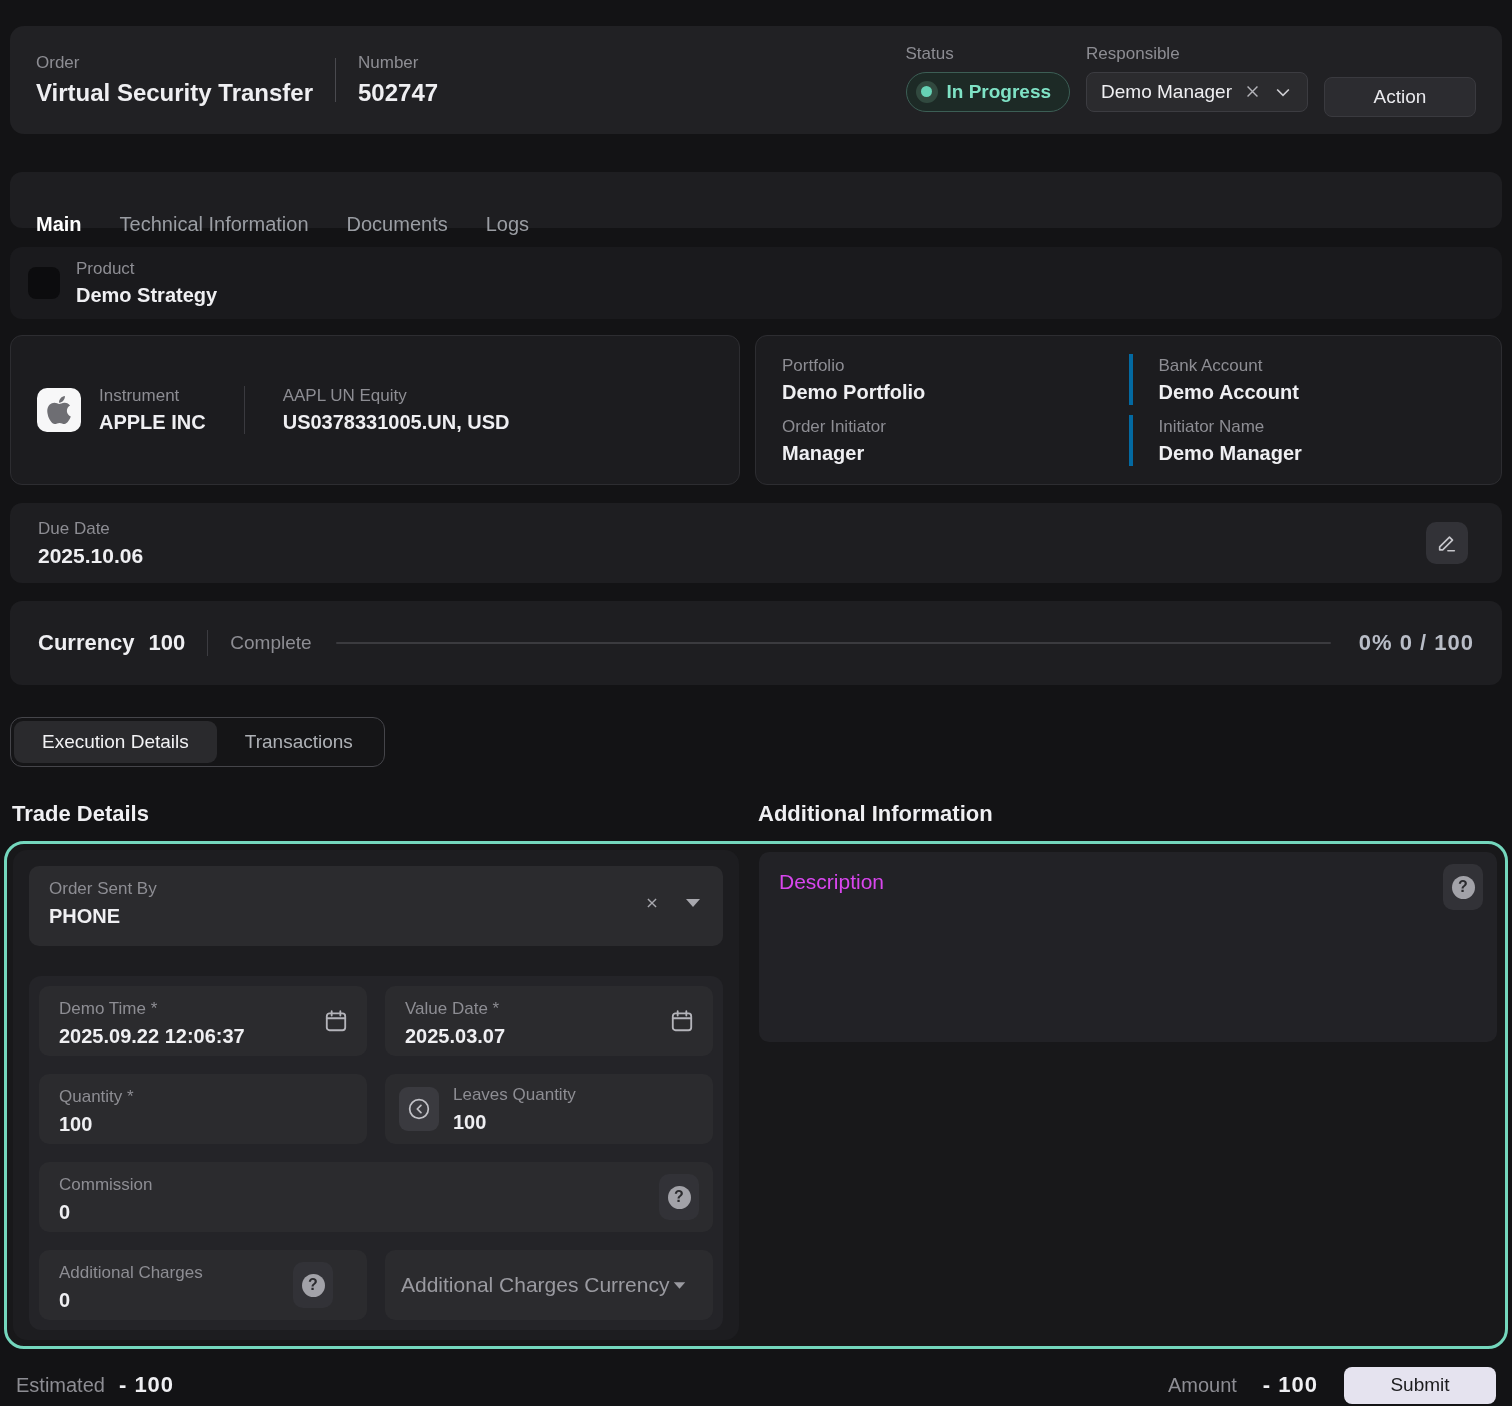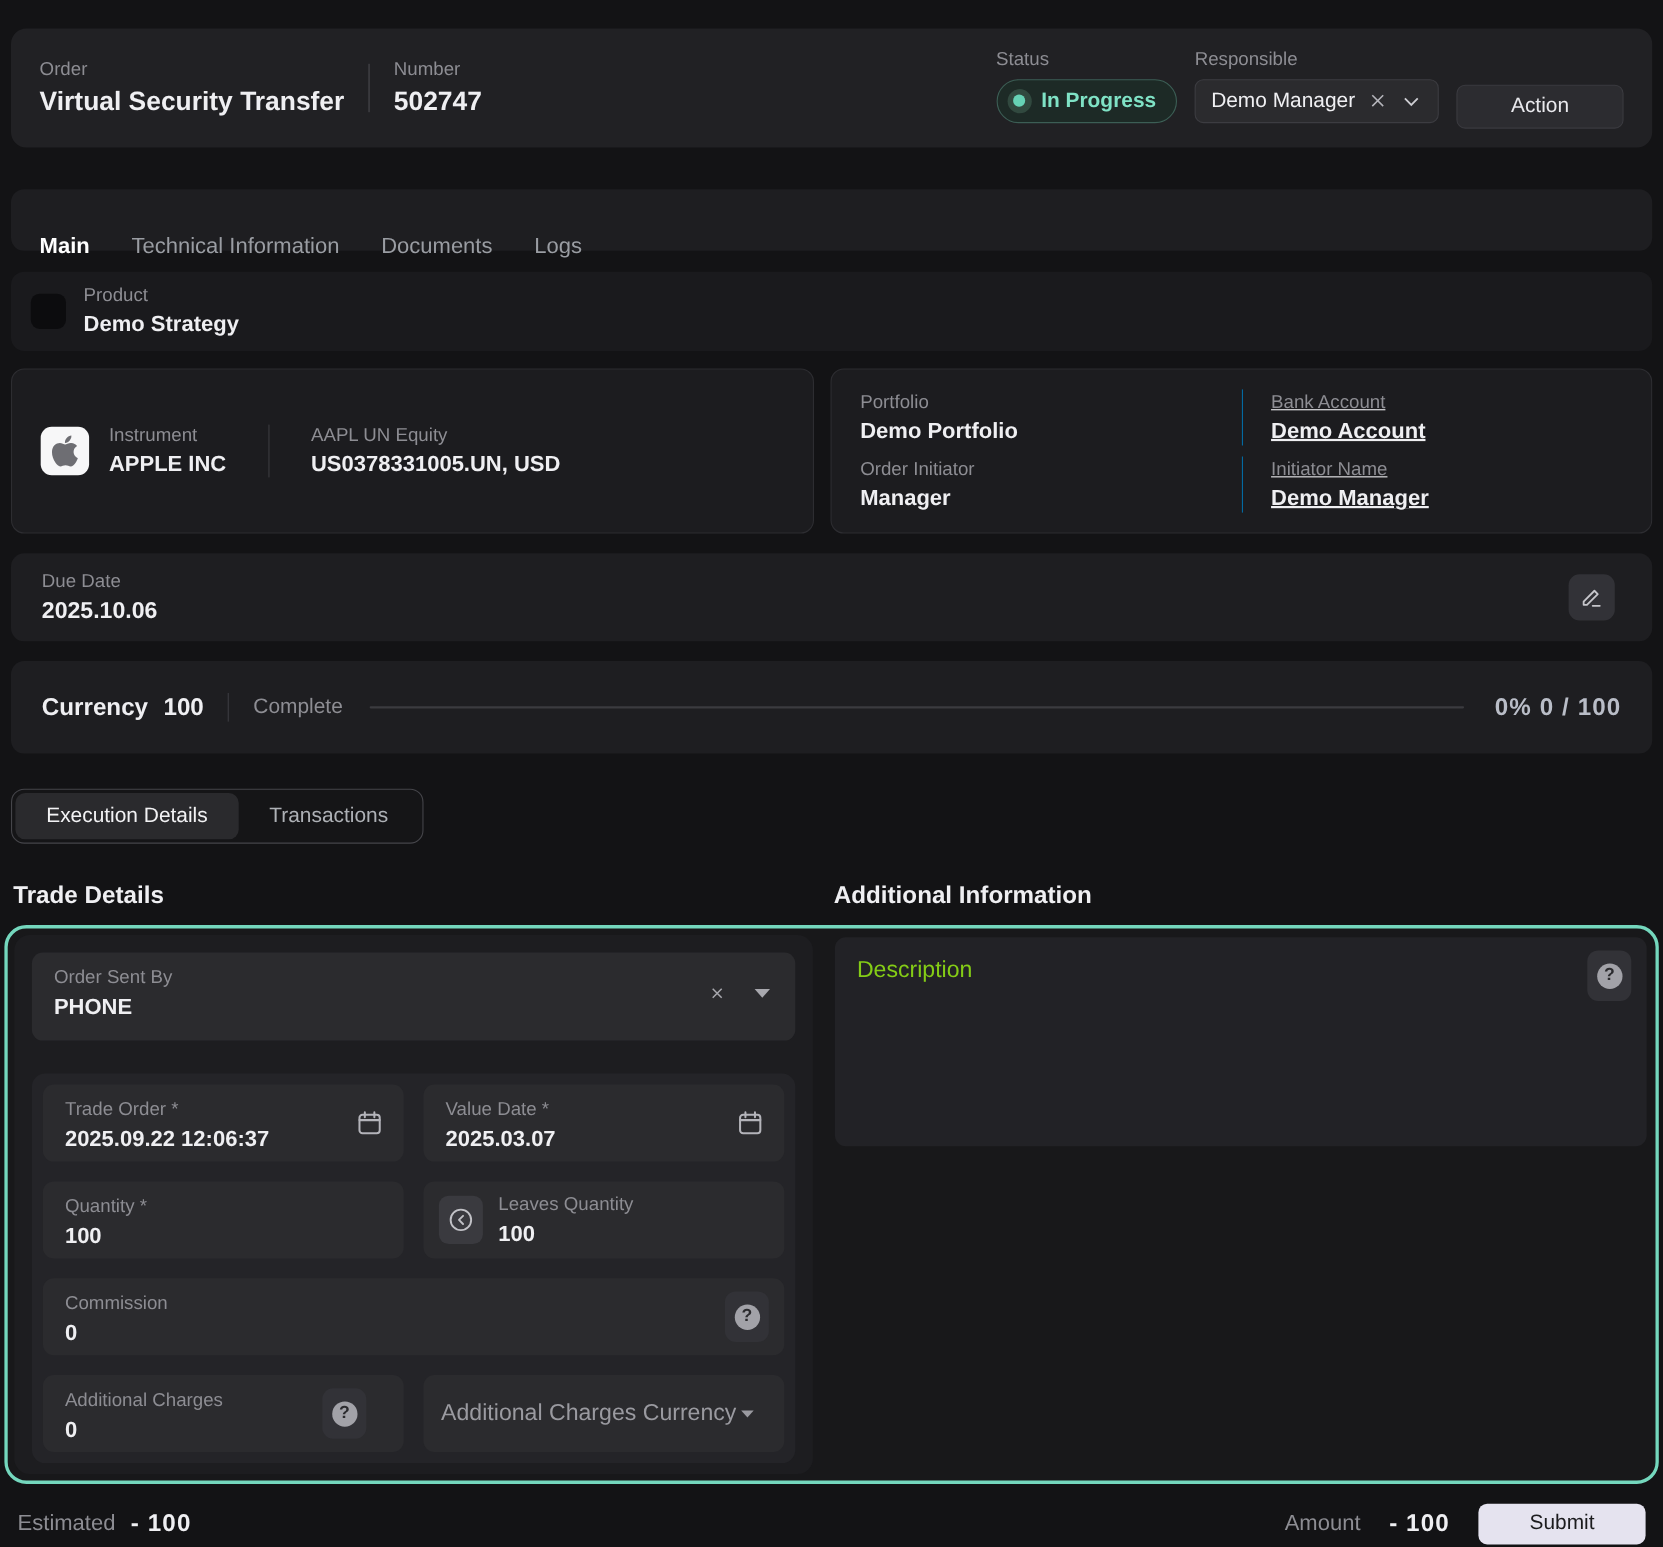--- a/index.html
+++ b/index.html
@@ -30,21 +30,21 @@
   .product-swatch { width:32px; height:32px; border-radius:8px; background:#0c0c0e; }
 
   
   .row-cards { margin:16px 10px 0; display:flex; gap:15px; }
   .card-bordered { background:#1c1c1f; border:1px solid #2d2d31; border-radius:12px; height:150px; }
   .instrument-card { width:730px; display:flex; align-items:center; padding:0 26px; gap:18px; }
   .apple-badge { width:44px; height:44px; border-radius:10px; background:#f7f7f8; display:flex; align-items:center; justify-content:center; flex:0 0 auto; }
   .inst-div { width:1px; height:48px; background:#3a3a3f; margin:0 20px; }
   .portfolio-card { flex:1; display:grid; grid-template-columns:1fr 1fr; grid-template-rows:1fr 1fr; padding:18px 26px; row-gap:10px; }
   .pcell { display:flex; flex-direction:column; justify-content:center; }
-  .pcell.right { border-left:1px solid #0369a1; padding-left:26px;text-decoration:underline; }
+  .pcell.right { border-left:4px solid #0369a1; padding-left:26px; }
   .pcell .val { font-weight:bold; }
 
   
   .due-card { margin:18px 10px 0; height:80px; border-radius:12px; background:#1e1e21; display:flex; align-items:center; padding:0 28px; position:relative; }
   .icon-sq-btn { width:42px; height:42px; border-radius:10px; background:#323237; display:flex; align-items:center; justify-content:center; cursor:pointer; }
   .due-edit { position:absolute; right:34px; top:19px; }
   .due-card .val { font-weight:bold; font-size:21px; }
 
   
   .qty-card { margin:18px 10px 0; height:84px; border-radius:12px; background:#1e1e21; display:flex; align-items:center; padding:0 28px; gap:14px; }
@@ -80,21 +80,21 @@
   .help-glyph { width:23px; height:23px; border-radius:50%; background:#a2a2a8; color:#2b2b2e; font-size:16px; font-weight:bold; display:flex; align-items:center; justify-content:center; }
   .abs-right { position:absolute; right:14px; top:12px; }
   .leaves { display:flex; align-items:center; gap:14px; padding:13px 14px; }
   .leaves-btn { width:40px; height:44px; border-radius:9px; background:#3a3a3f; display:flex; align-items:center; justify-content:center; flex:0 0 auto; cursor:pointer; }
   .acc-field .abs-right { right:34px; }
   .select-field { display:flex; align-items:center; padding:13px 16px; cursor:pointer; }
   .select-label { font-size:21px; color:#9a9aa0; display:flex; align-items:center; gap:4px; }
 
   .right-col { flex:1; padding:2px 2px; }
   .desc-box { background:#222226; border-radius:10px; height:190px; padding:18px 20px; position:relative; cursor:text; }
-  .desc-ph { font-size:21px; color:#84cc16; }
+  .desc-ph { font-size:21px; color:#d946ef; }
   .desc-help { position:absolute; right:14px; top:12px; }
 
   
   .footer { display:flex; align-items:center; margin:14px 16px 0; height:44px; }
   .foot-label { font-size:20px; color:#8d8d93; margin-right:14px; }
   .foot-val { font-size:22px; font-weight:bold; letter-spacing:1px; }
   .footer-right { margin-left:auto; display:flex; align-items:center; gap:26px; }
   .submit-btn { width:152px; height:37px; border-radius:8px; background:#e5e3ef; color:#1c1c1e; font-size:19px; display:flex; align-items:center; justify-content:center; cursor:pointer; }
 
   svg { display:block; }
@@ -257,21 +257,21 @@
         <span>
           <svg width="16" height="10" viewBox="0 0 16 10" fill="#a8a8ae">
               <path d="M1 1h14L8 9z"></path>
             </svg>
         </span>
       </span>
     </div>
 
     <div class="group">
       <div class="field g-field">
-        <div class="lbl">Trade Order *</div>
+        <div class="lbl">Demo Time *</div>
         <div class="val">2025.09.22 12:06:37</div>
         <span class="cal-icon">
           <svg width="26" height="26" viewBox="0 0 24 24" stroke="#b4b4ba" stroke-width="1.7" fill="none" stroke-linecap="round">
               <rect x="3.5" y="5" width="17" height="15.5" rx="2.5"></rect>
               <path d="M3.5 9.5h17M8 3v4M16 3v4"></path>
             </svg>
         </span>
       </div>
       <div class="field g-field">
         <div class="lbl">Value Date *</div>

